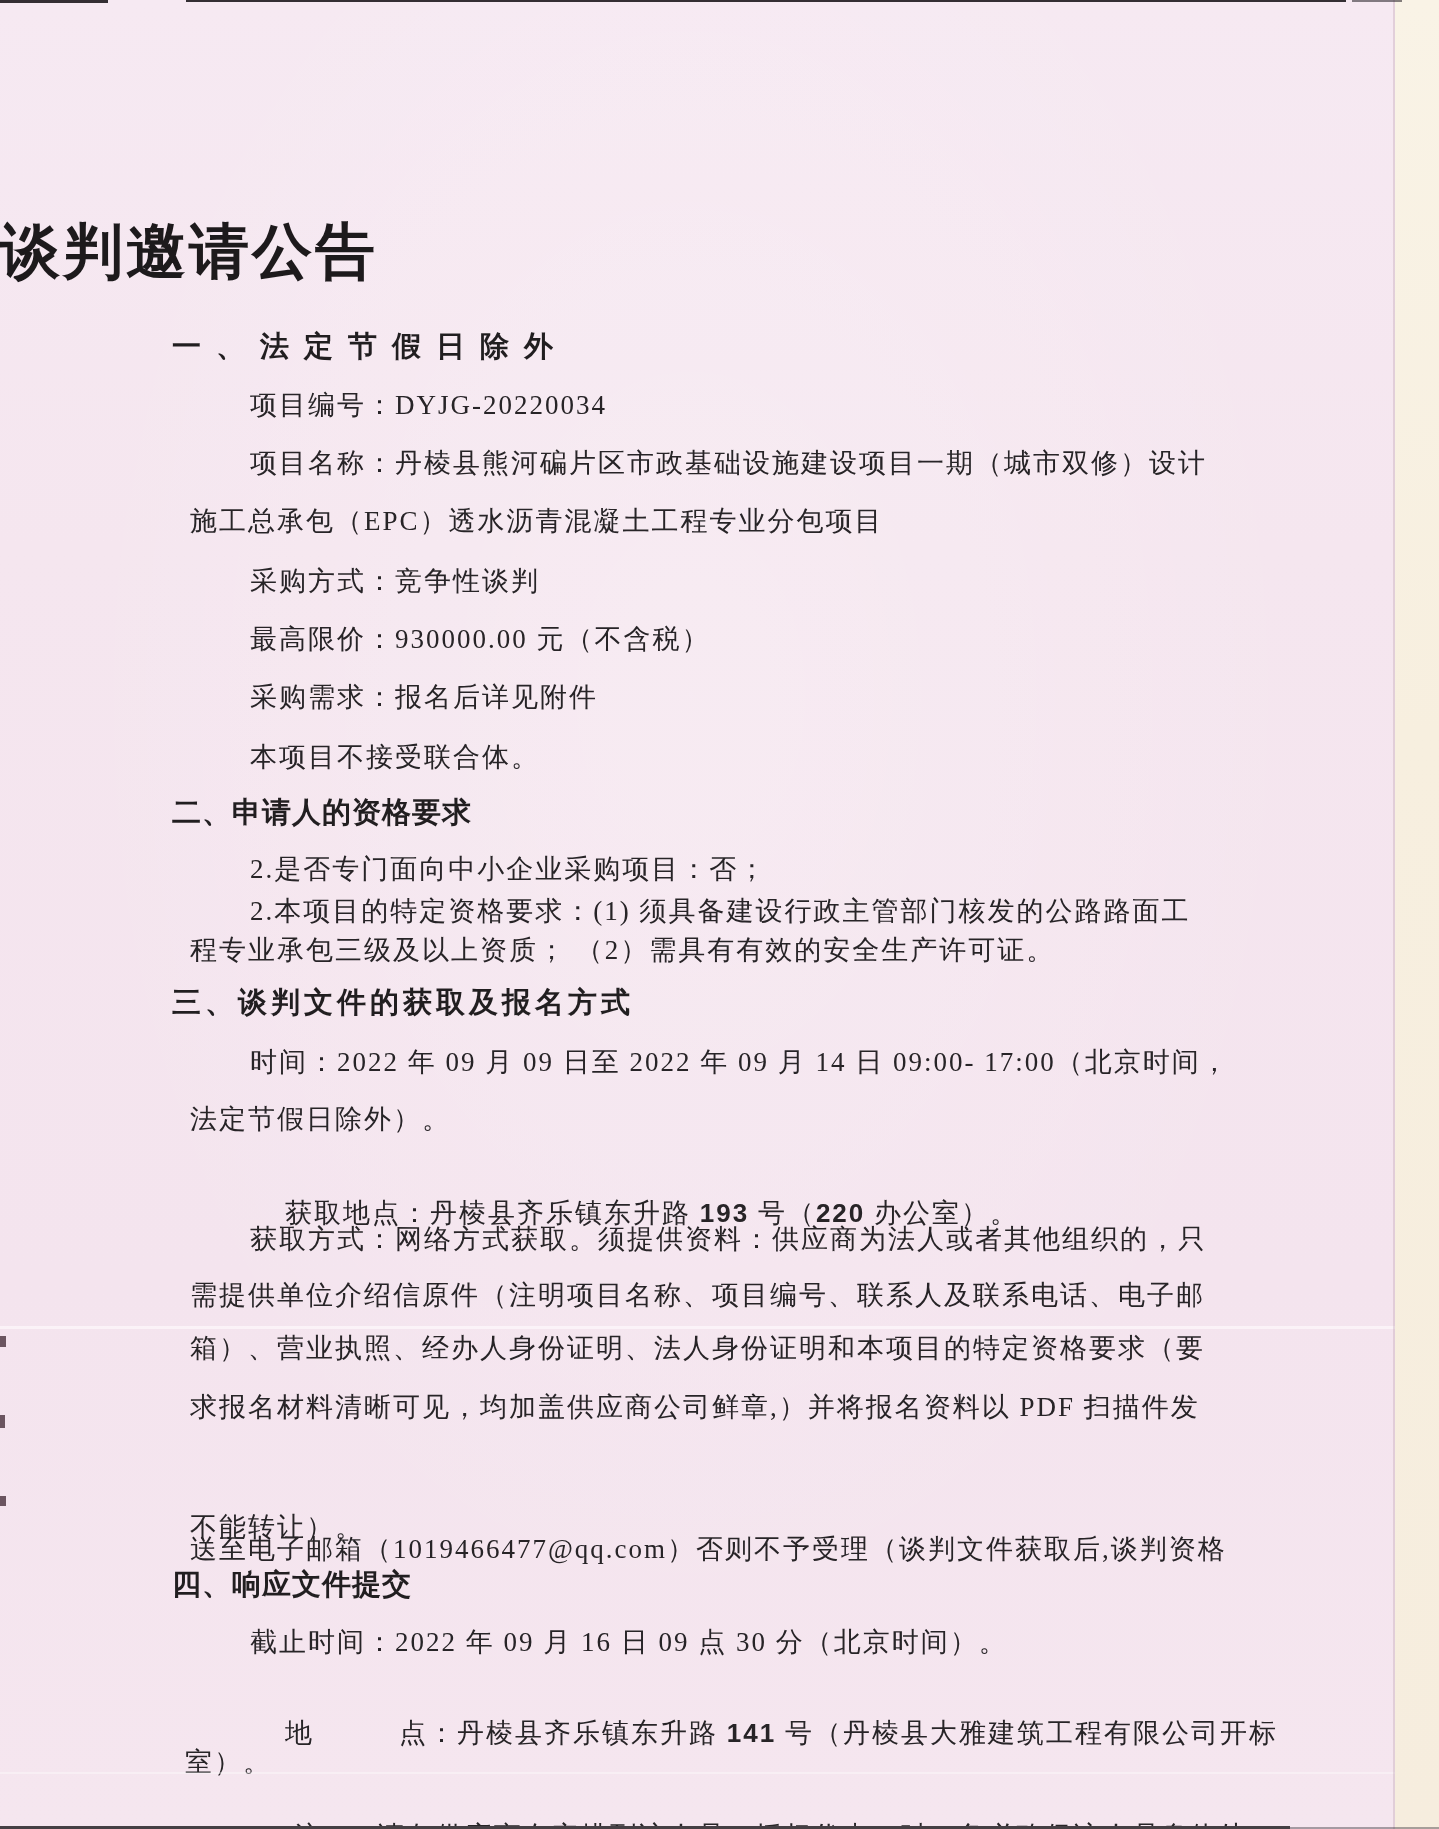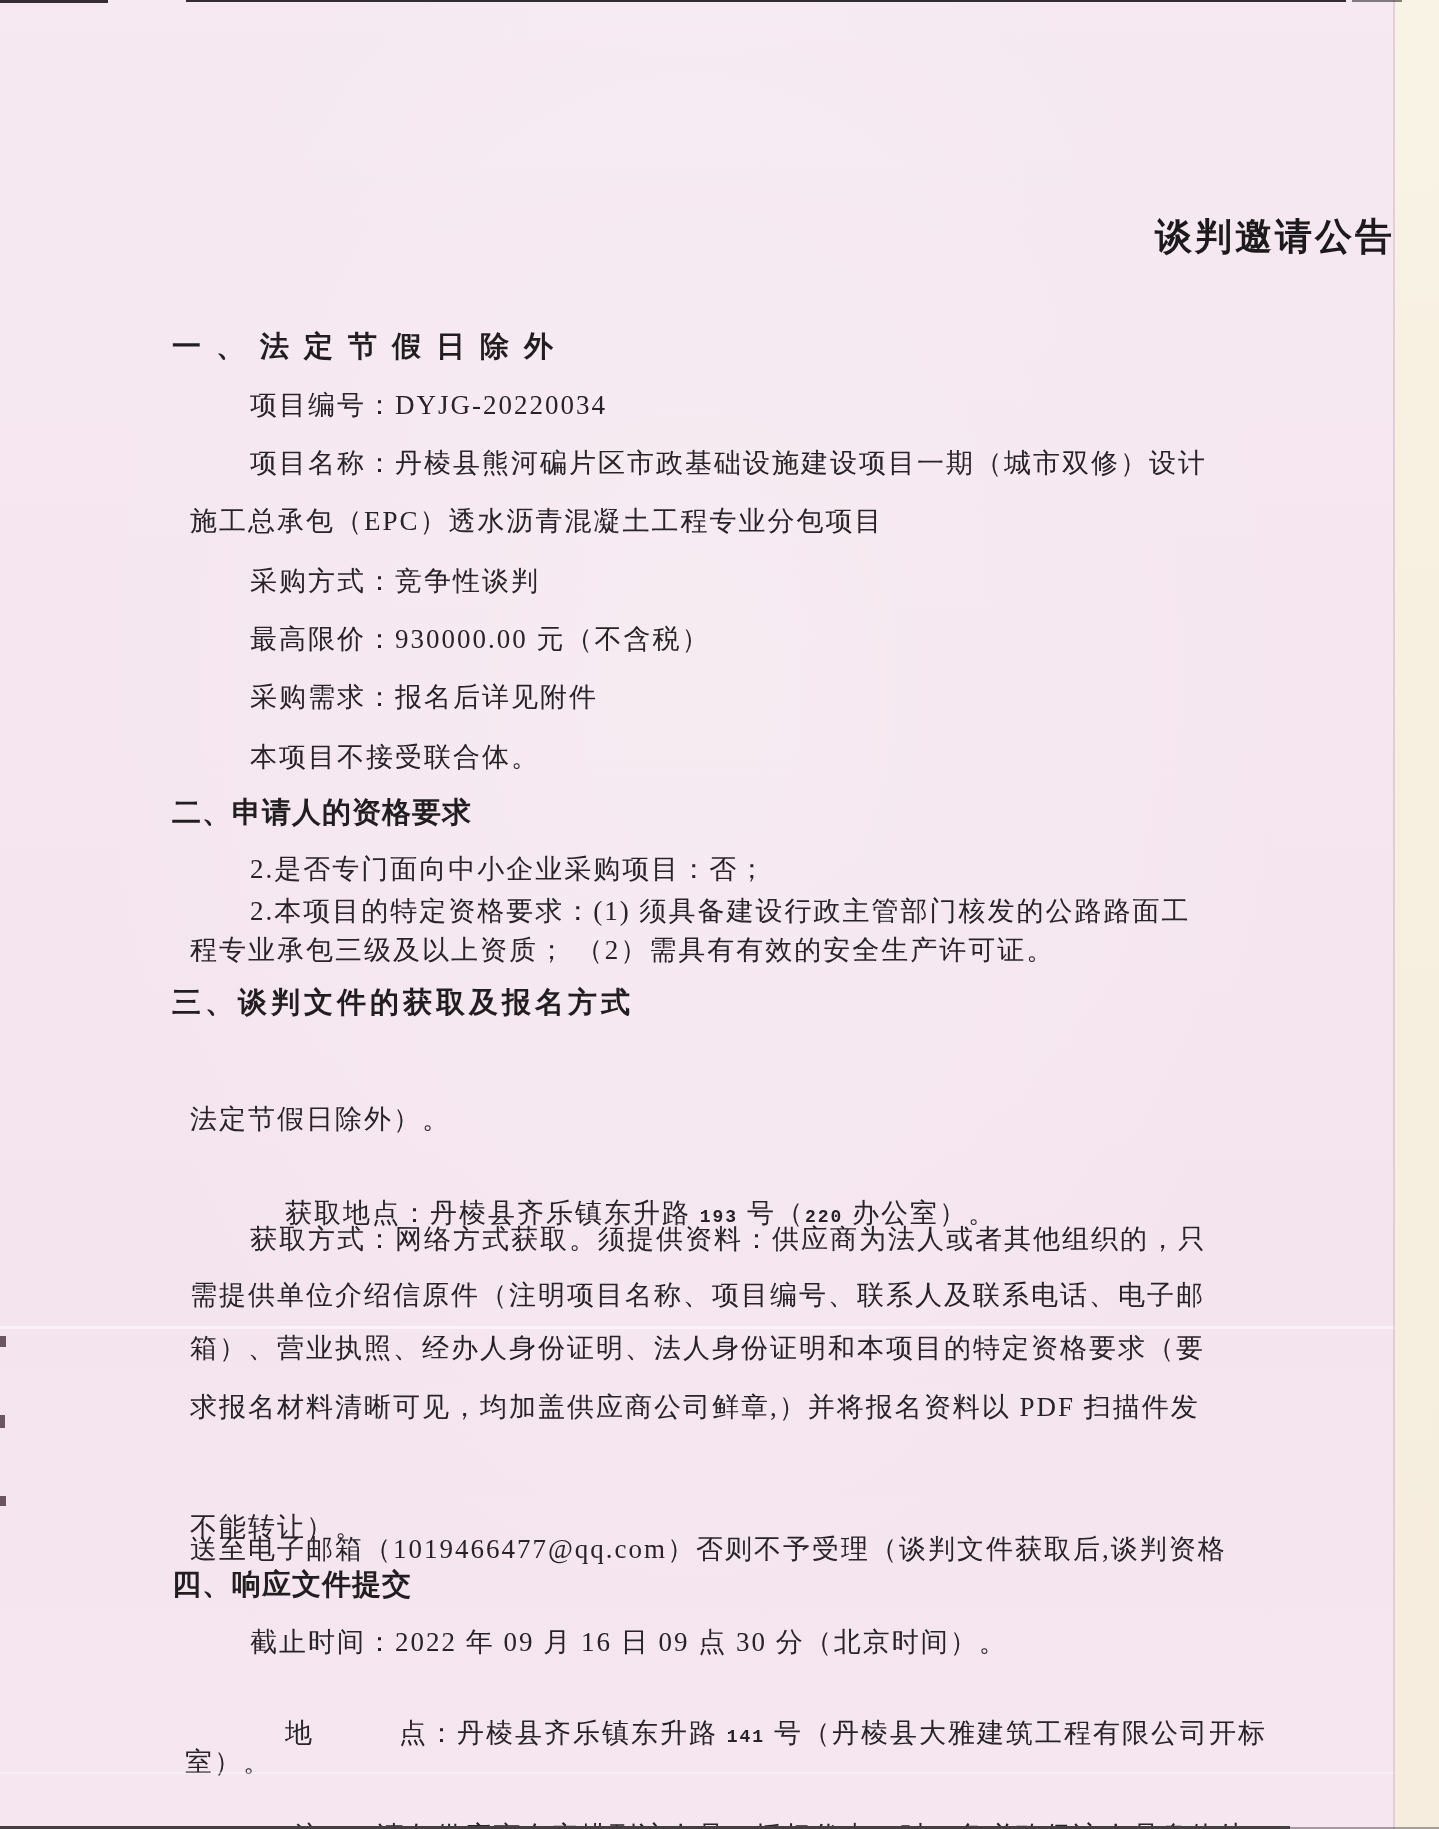--- a/index.html
+++ b/index.html
@@ -18,42 +18,42 @@
     position:absolute;
     white-space:pre;
     font-size:27px;
     letter-spacing:2px;
     line-height:1.15;
     color:#272427;
   }
   .title{
     position:absolute;
     left:0;right:44px;
-    text-align:right;
-    font-size:37px;
+    text-align:left;
+    font-size:60px;
     font-weight:700;
     letter-spacing:3px;
     color:#1d1a1c;
   }
   .h{
     position:absolute;
     white-space:pre;
     font-family:"Liberation Sans","DejaVu Sans",sans-serif;
     font-weight:700;
     font-size:29px;
     color:#211e20;
     line-height:1.1;
   }
   .ls-wide{letter-spacing:15px;}
   .ls-mid{letter-spacing:4px;}
   .ls-sm{letter-spacing:1px;}
   .bn{
-    font-family:Liberation Mono, monospace;
+    font-family:Liberation Sans, sans-serif;
     font-weight:700;
-    font-size:18px;
+    font-size:26px;
   }
   .wgap{display:inline-block;width:85px;}
   
   .scanline{position:absolute;left:0;width:1439px;height:3px;background:rgba(255,252,253,0.6);}
   .edge-strip{
     position:absolute;top:0;right:0;width:44px;height:1829px;
     background:linear-gradient(180deg,#f9f3e6 0%,#f7efdf 40%,#f6edde 100%);
   }
   .edge-shadow{position:absolute;top:0;right:42px;width:4px;height:1829px;background:rgba(190,160,175,0.35);}
   .topbar{position:absolute;background:#342e33;}
@@ -76,20 +76,21 @@
   <div class="ln" style="left:250px;top:624px">最高限价：930000.00 元（不含税）</div>
   <div class="ln" style="left:250px;top:682px">采购需求：报名后详见附件</div>
   <div class="ln" style="left:250px;top:742px">本项目不接受联合体。</div>
 
   <div class="h ls-sm" style="left:172px;top:797px">二、申请人的资格要求</div>
   <div class="ln" style="left:250px;top:854px">2.是否专门面向中小企业采购项目：否；</div>
   <div class="ln" style="left:250px;top:896px">2.本项目的特定资格要求：(1) 须具备建设行政主管部门核发的公路路面工</div>
   <div class="ln" style="left:190px;top:935px">程专业承包三级及以上资质； （2）需具有有效的安全生产许可证。</div>
 
   <div class="h ls-mid" style="left:172px;top:987px">三、谈判文件的获取及报名方式</div>
+  <div class="ln" style="left:250px;top:1047px">时间：2022 年 09 月 09 日至 2022 年 09 月 14 日 09:00- 17:00（北京时间，</div>
   <div class="ln" style="left:190px;top:1104px">法定节假日除外）。</div>
   <div class="ln" style="left:250px;top:1167px">
     <span>获取地点：丹棱县齐乐镇东升路 </span><span class="bn">193</span><span> 号（</span><span class="bn">220</span><span> 办公室）。</span>
   </div>
   <div class="ln" style="left:250px;top:1224px">获取方式：网络方式获取。须提供资料：供应商为法人或者其他组织的，只</div>
   <div class="ln" style="left:190px;top:1280px">需提供单位介绍信原件（注明项目名称、项目编号、联系人及联系电话、电子邮</div>
   <div class="ln" style="left:190px;top:1333px">箱）、营业执照、经办人身份证明、法人身份证明和本项目的特定资格要求（要</div>
   <div class="ln" style="left:190px;top:1392px">求报名材料清晰可见，均加盖供应商公司鲜章,）并将报名资料以 PDF 扫描件发</div>
   <div class="ln" style="left:190px;top:1534px">送至电子邮箱（1019466477@qq.com）否则不予受理（谈判文件获取后,谈判资格</div>
   <div class="ln" style="left:190px;top:1512px">不能转让）。</div>

